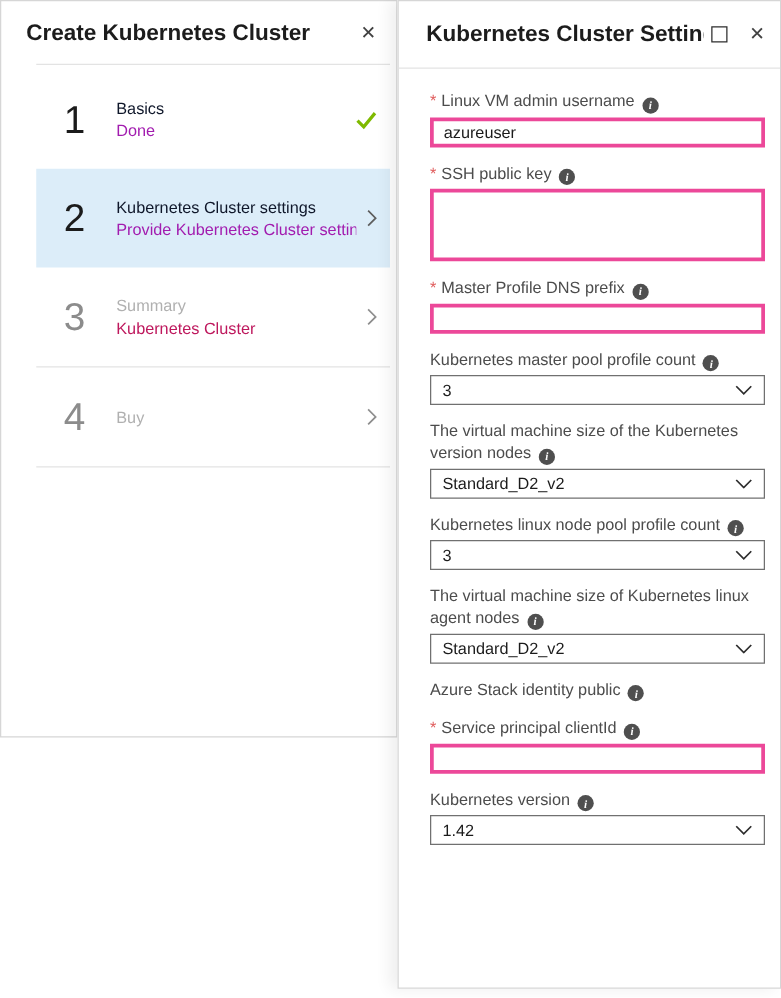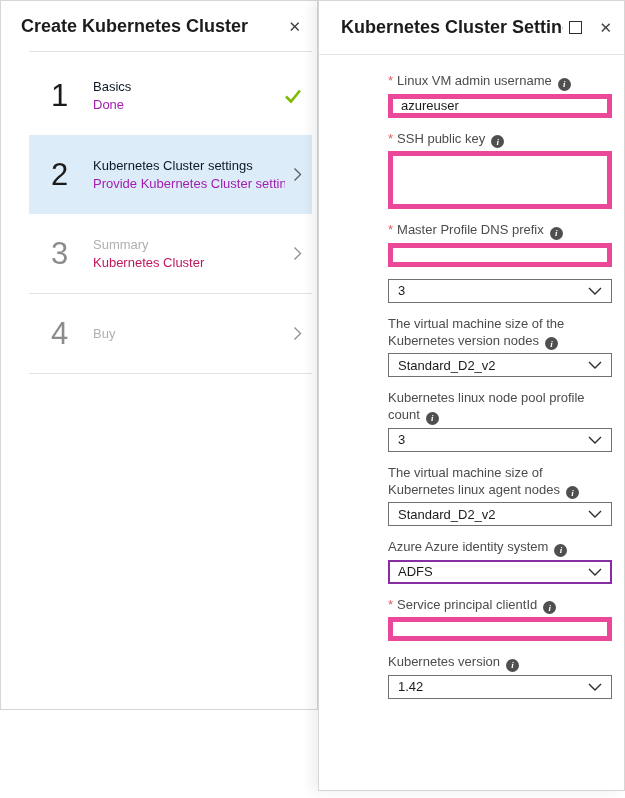--- a/index.html
+++ b/index.html
@@ -2,21 +2,21 @@
 <html><head>
 <meta charset="utf-8">
 <style>
   * { margin:0; padding:0; box-sizing:border-box; }
   html,body { width:625px; height:798px; background:#ffffff; overflow:hidden;
               font-family:"Liberation Sans", sans-serif; }
   body { position:relative; }
 
   
   .blade { position:absolute; top:0; background:#fff; border:1px solid #d6d6d6; }
-  .blade-left  { left:0;   width:318px; height:710px; }
+  .blade-left  { left:0;   width:318px; height:590px; }
   .blade-right { left:318px; width:307px; height:791px;
                  box-shadow:-6px 0 12px rgba(0,0,0,.07); }
 
   
   .blade-header { height:50px; display:flex; align-items:center; }
   .blade-left  .blade-header { padding:0 12px 0 20px; }
   .blade-right .blade-header { height:53px; padding:0 8px 0 22px; }
   .blade-title { flex:1; font-size:18px; font-weight:600; color:#1c1c1c;
                  white-space:nowrap; overflow:hidden; }
   .close-btn { font-size:15px; color:#424242; cursor:pointer; padding:2px 4px;
@@ -37,29 +37,29 @@
   .step-sub   { color:#a21caf; display:block; white-space:nowrap; overflow:hidden; }
   .step.selected { background:#dcedf9; }
   .step.upcoming .step-num   { color:#8c8c8c; }
   .step.upcoming .step-label { color:#b0b0b0; }
   .step.upcoming .step-sub   { color:#be185d; }
   .step-icon { margin-left:8px; flex-shrink:0; display:flex; align-items:center; }
   .step-div { border-top:1px solid #e3e3e3; margin:0 5px 0 28px; }
 
   
   .form { padding:17px 12px 0 25px; }
-  .field { margin-bottom:12px;margin-left:44px; }
+  .field { margin-bottom:12px; }
   .label-row { font-size:13px; color:#4c4c4c; line-height:17px; margin-bottom:3px; }
   .req { color:#e05c5c; margin-right:4px; }
   .info { display:inline-flex; width:13px; height:13px; border-radius:50%;
           background:#4f4f4f; color:#fff; align-items:center; justify-content:center;
           font:italic bold 9px "Liberation Serif", serif; margin-left:6px;
           vertical-align:-2px; cursor:pointer; }
   .text-input, .textarea {
-      width:100%; border:5px solid #ec4899; border-radius:0; background:#fff;
+      width:100%; border:3px solid #ec4899; border-radius:0; background:#fff;
       font-family:inherit; font-size:13px; color:#1b1b1b; padding:0 8px;
       outline:none; display:block; }
   .text-input { height:24px; }
   .textarea { height:58px; resize:none; padding:4px 8px; }
   .select { height:24px; border:1px solid #707070; background:#fff; cursor:pointer;
             display:flex; align-items:center; justify-content:space-between;
             padding:0 9px; }
   .select-value { font-size:13px; color:#1b1b1b; }
   .select.focused { border:1px solid #8a2da5; box-shadow:inset 0 0 0 1px #8a2da5; }
 </style>
@@ -157,20 +157,23 @@
     </div>
 
     <div class="field">
       <div class="label-row">
         <span class="req">*</span><span class="lbl">Master Profile DNS prefix</span><span class="info">i</span>
       </div>
       <input class="text-input" value="" style="">
     </div>
 
     <div class="field">
+      <div class="label-row">
+        <span class="lbl">Kubernetes master pool profile count</span><span class="info">i</span>
+      </div>
       <div class="select">
         <span class="select-value">3</span>
         <svg width="14" height="8" viewBox="0 0 14 8">
             <path d="M1 1 L7 7 L13 1" stroke="#2d2d2d" stroke-width="1.4" fill="none"></path>
           </svg>
       </div>
     </div>
 
     <div class="field">
       <div class="label-row">
@@ -203,27 +206,21 @@
       <div class="select">
         <span class="select-value">Standard_D2_v2</span>
         <svg width="14" height="8" viewBox="0 0 14 8">
             <path d="M1 1 L7 7 L13 1" stroke="#2d2d2d" stroke-width="1.4" fill="none"></path>
           </svg>
       </div>
     </div>
 
     <div class="field">
       <div class="label-row">
-        <span class="lbl">Azure Azure identity system</span><span class="info">i</span>
-      </div>
-      <div class="select focused">
-        <span class="select-value">ADFS</span>
-        <svg width="14" height="8" viewBox="0 0 14 8">
-            <path d="M1 1 L7 7 L13 1" stroke="#2d2d2d" stroke-width="1.4" fill="none"></path>
-          </svg>
+        <span class="lbl">Azure Stack identity public</span><span class="info">i</span>
       </div>
     </div>
 
     <div class="field">
       <div class="label-row">
         <span class="req">*</span><span class="lbl">Service principal clientId</span><span class="info">i</span>
       </div>
       <input class="text-input" value="" style="">
     </div>
 

